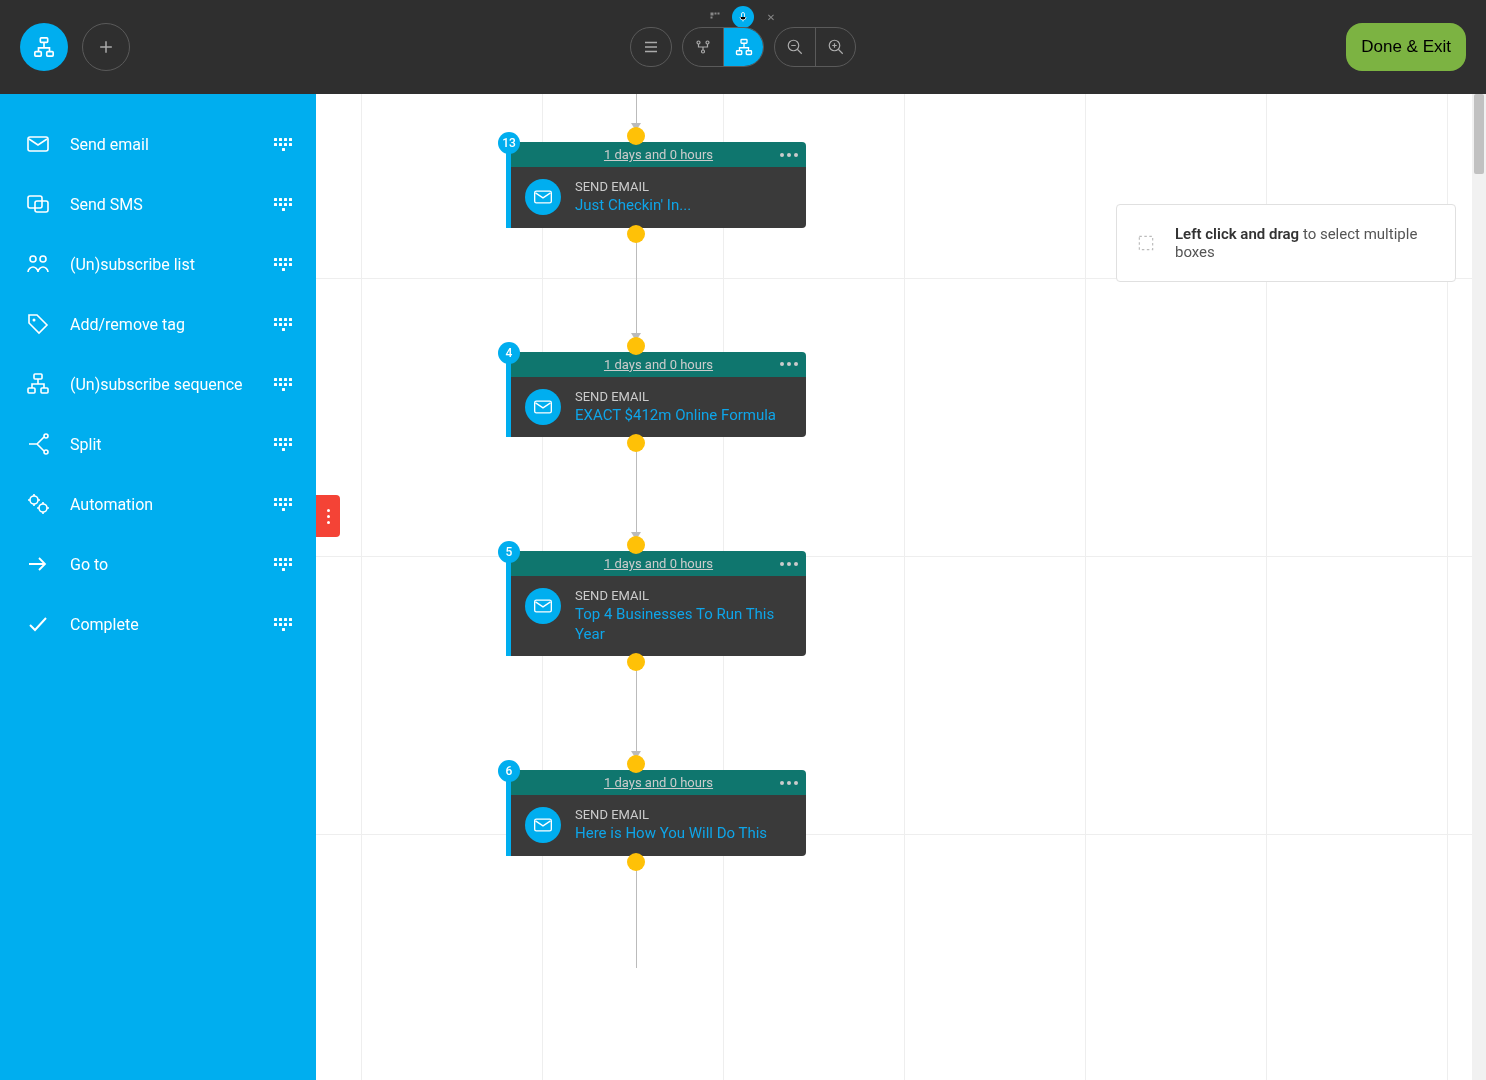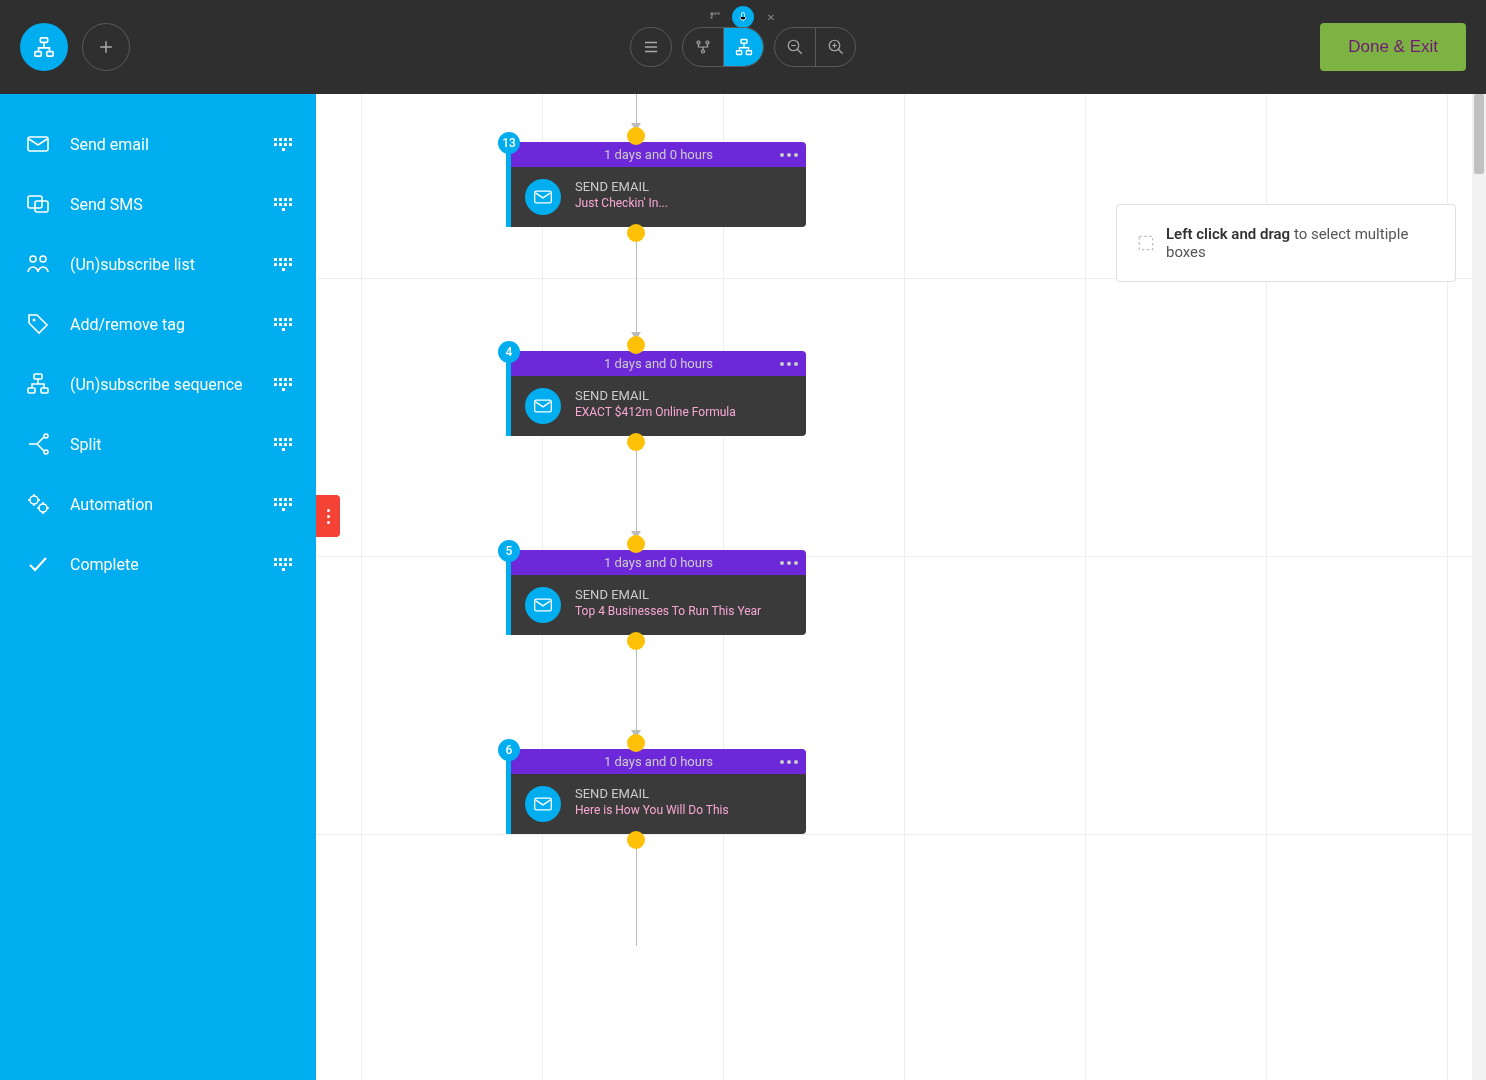--- a/index.html
+++ b/index.html
@@ -10,21 +10,21 @@
 .tb-left { display: flex; gap: 14px; align-items: center; }
 .circ { width: 48px; height: 48px; border-radius: 50%; display: flex; align-items: center; justify-content: center; }
 .circ.primary { background: #00AEEF; color: #fff; }
 .circ.outline { border: 1px solid #5a5a5a; color: #aaa; }
 .tb-center { position: absolute; left: 50%; transform: translateX(-50%); display: flex; gap: 10px; align-items: center; }
 .pill { height: 40px; border: 1px solid #5a5a5a; border-radius: 20px; display: flex; align-items: center; overflow: hidden; }
 .pill .seg { width: 40px; height: 40px; display: flex; align-items: center; justify-content: center; color: #aaa; }
 .pill .seg.active { background: #00AEEF; color: #fff; }
 .pill .seg + .seg { border-left: 1px solid #5a5a5a; }
 .pill.single .seg { width: 40px; }
-.done-btn { margin-left: auto; background: #7CB342; color: #701a75; border: none; border-radius: 4px; padding: 14px 28px; font-size: 17px; cursor: pointer; }
+.done-btn { margin-left: auto; background: #7CB342; color: #000000; border: none; border-radius: 16px; padding: 14px 15px; font-size: 17px; cursor: pointer; }
 .mini-icons { position: absolute; top: 6px; left: 50%; transform: translateX(-50%); display: flex; gap: 8px; align-items: center; }
 .mini { width: 18px; height: 18px; display: flex; align-items: center; justify-content: center; color: #888; font-size: 10px; }
 .mini.mic { width: 22px; height: 22px; border-radius: 50%; background: #00AEEF; color: #fff; }
 
 
 .sidebar { position: absolute; top: 94px; left: 0; width: 316px; bottom: 0; background: #00AEEF; color: #fff; padding-top: 20px; z-index: 50; }
 .side-item { display: flex; align-items: center; padding: 16px 24px; cursor: pointer; }
 .side-item .si-icon { width: 28px; height: 28px; display: flex; align-items: center; justify-content: center; margin-right: 18px; flex-shrink: 0; }
 .side-item .si-label { flex: 1; font-size: 16px; }
 .side-item .si-grip { width: 18px; height: 18px; display: flex; flex-wrap: wrap; gap: 2px; align-content: center; justify-content: center; }
@@ -45,31 +45,31 @@
 }
 
 
 .flow { position: absolute; left: 190px; top: 0; width: 260px; }
 .connector { width: 1px; background: #bbb; margin: 0 auto; position: relative; }
 .connector .arrow { position: absolute; bottom: -1px; left: 50%; transform: translateX(-50%); width: 0; height: 0; border-left: 5px solid transparent; border-right: 5px solid transparent; border-top: 8px solid #bbb; }
 .dot { width: 18px; height: 18px; background: #FFC107; border-radius: 50%; margin: -3px auto; position: relative; z-index: 2; }
 
 .node { position: relative; width: 300px; border-radius: 4px; overflow: visible; }
 .node .badge { position: absolute; top: -10px; left: -8px; width: 22px; height: 22px; background: #00AEEF; color: #fff; border-radius: 50%; display: flex; align-items: center; justify-content: center; font-size: 12px; z-index: 3; font-weight: 500; }
-.node .head { background: #6d28d9; color: #ccc; font-size: 13px; text-align: center; padding: 5px; border-radius: 4px 4px 0 0; position: relative; border-left: 5px solid #00AEEF;}
+.node .head { background: #0f766e; color: #ccc; font-size: 13px; text-align: center; padding: 5px; border-radius: 4px 4px 0 0; position: relative; border-left: 5px solid #00AEEF; text-decoration: underline;}
 .node .head .more { position: absolute; right: 8px; top: 50%; transform: translateY(-50%); display: flex; gap: 3px; }
 .node .head .more span { width: 4px; height: 4px; background: #ccc; border-radius: 50%; }
 .node .body { background: #3a3a3a; color: #fff; padding: 12px 14px; display: flex; gap: 14px; align-items: flex-start; border-radius: 0 0 4px 0; border-left: 5px solid #00AEEF;}
 .node .body .ni { width: 36px; height: 36px; background: #00AEEF; border-radius: 50%; display: flex; align-items: center; justify-content: center; flex-shrink: 0; }
 .node .body .txt .type { font-size: 13px; color: #ccc; margin-bottom: 2px; }
-.node .body .txt .title { font-size: 12px; color: #f9a8d4; line-height: 1.3; }
+.node .body .txt .title { font-size: 15px; color: #0ea5e9; line-height: 1.3; }
 
 
 .help { position: absolute; top: 110px; right: 30px; width: 340px; background: #fff; border: 1px solid #e0e0e0; border-radius: 4px; padding: 14px 18px; z-index: 40; font-size: 15px; color: #555; }
-.help .row { display: flex; align-items: center; gap: 9px; padding: 6px 0;}
+.help .row { display: flex; align-items: center; gap: 18px; padding: 6px 0;}
 .help .hicon { width: 22px; height: 22px; display: flex; align-items: center; justify-content: center; color: #bbb; flex-shrink: 0;}
 .help b { color: #333; font-weight: 600; }
 
 
 .scrollbar { position: absolute; top: 94px; right: 0; width: 14px; bottom: 0; background: #f1f1f1; }
 .scrollbar .thumb { position: absolute; top: 0; left: 2px; right: 2px; height: 80px; background: #c1c1c1; border-radius: 2px; }
 
 svg { display: block; }
 </style>
 </head>
@@ -356,20 +356,39 @@
         <span></span>
         <span></span>
         <span></span>
         <span></span>
         <span></span>
       </div>
   </div>
   <div class="side-item">
     <div class="si-icon">
         <svg width="24" height="24" viewBox="0 0 24 24">
+          <use href="#i-arrow-right"></use>
+        </svg>
+      </div>
+    <div class="si-label">Go to</div>
+    <div class="si-grip">
+        <span></span>
+        <span></span>
+        <span></span>
+        <span></span>
+        <span></span>
+        <span></span>
+        <span></span>
+        <span></span>
+        <span></span>
+      </div>
+  </div>
+  <div class="side-item">
+    <div class="si-icon">
+        <svg width="24" height="24" viewBox="0 0 24 24">
           <use href="#i-check"></use>
         </svg>
       </div>
     <div class="si-label">Complete</div>
     <div class="si-grip">
         <span></span>
         <span></span>
         <span></span>
         <span></span>
         <span></span>

